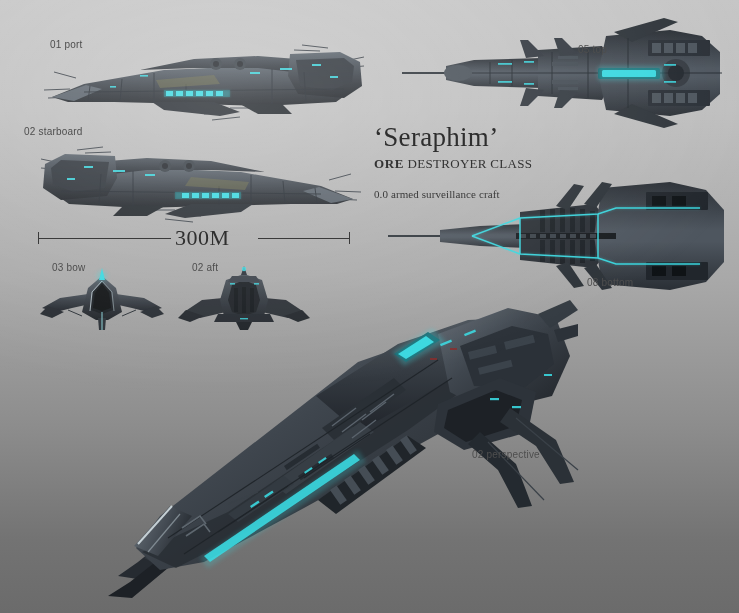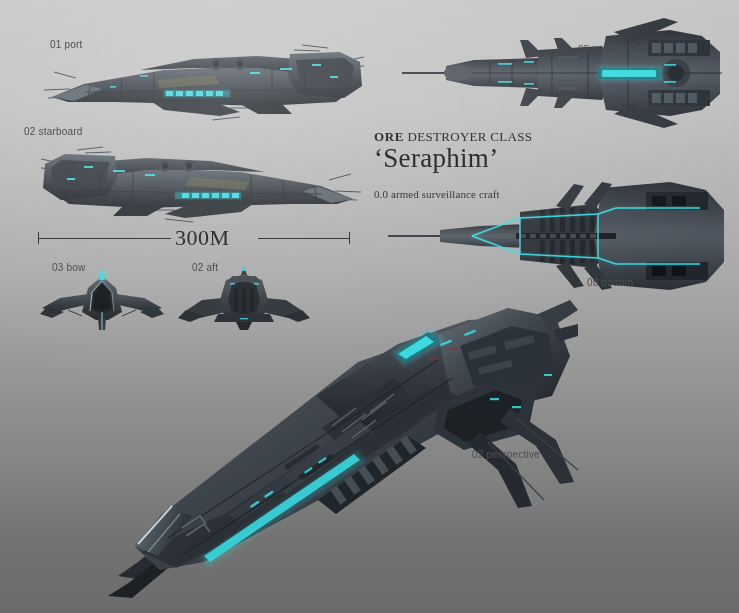--- a/index.html
+++ b/index.html
@@ -55,22 +55,22 @@
 
   .view{position:absolute;}
   svg{display:block;overflow:visible;}
 </style>
 </head>
 <body>
 
 <div id="sheet">
 
   <div id="titleblock">
+    <div id="shipname">‘Seraphim’</div>
     <div id="classline"><span class="org">ORE</span><span> DESTROYER CLASS</span></div>
-    <div id="shipname">‘Seraphim’</div>
     <div id="subline">0.0 armed surveillance craft</div>
   </div>
 
   <div id="scalebar">
     <div class="cap l"></div>
     <div class="seg a"></div>
     <div id="scaletext">300M</div>
     <div class="seg b"></div>
     <div class="cap r"></div>
   </div>

